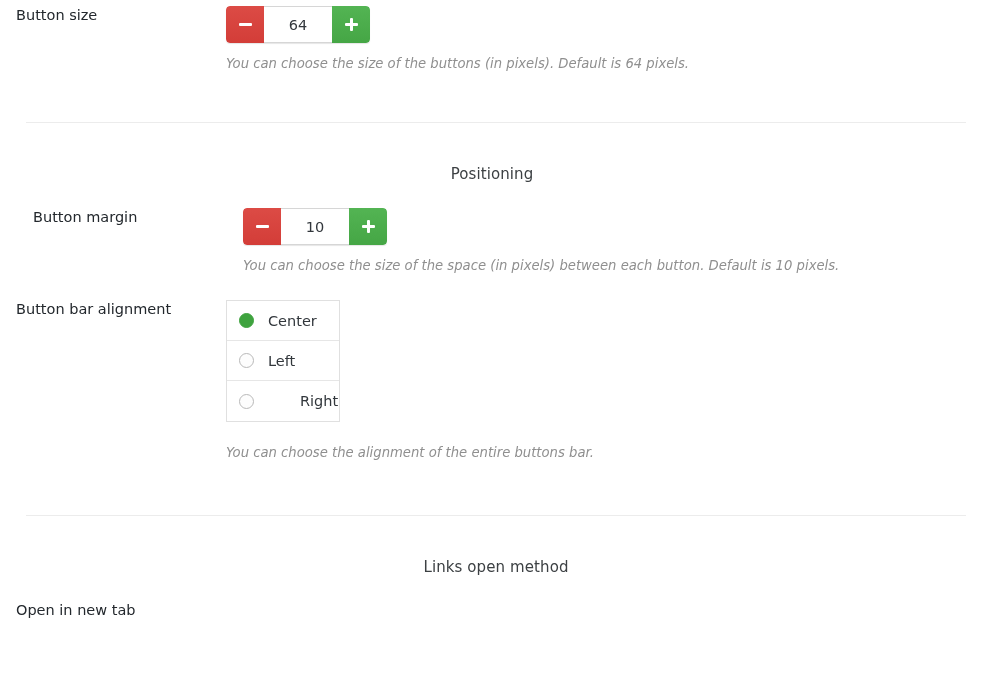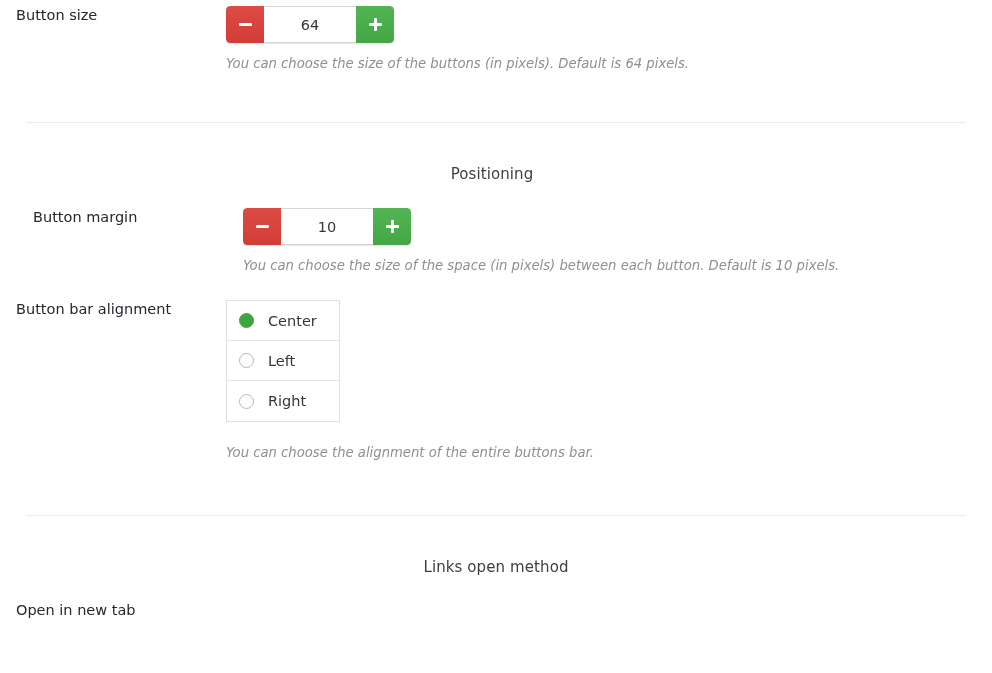--- a/index.html
+++ b/index.html
@@ -113,21 +113,21 @@
     background: #ffffff;
     border-radius: 1px;
   }
   .glyph-plus::before {
     left: 0; top: 5px; width: 13px; height: 3px;
   }
   .glyph-plus::after {
     top: 0; left: 5px; width: 3px; height: 13px;
   }
   .stepper-value {
-    width: 92px;
+    width: 68px;
     background: #ffffff;
     border-top: 1px solid #d6d6d6;
     border-bottom: 1px solid #d6d6d6;
     display: flex;
     align-items: center;
     justify-content: center;
     font-size: 14.5px;
     color: #32373c;
     box-sizing: border-box;
   }
@@ -141,21 +141,21 @@
   }
   .radio-item {
     display: flex;
     align-items: center;
     height: 40px;
     padding-left: 12px;
     box-sizing: border-box;
     border-bottom: 1px solid #e6e6e6;
     cursor: pointer;
   }
-  .radio-item:last-child { border-bottom: none; }
+  .radio-item:last-child { border-bottom: none; gap: 32px; }
   .radio-mark {
     width: 15px;
     height: 15px;
     border-radius: 50%;
     border: 1px solid #b9b9b9;
     background: #fdfdfd;
     box-sizing: border-box;
     flex: 0 0 15px;
   }
   .radio-item.selected .radio-mark {

